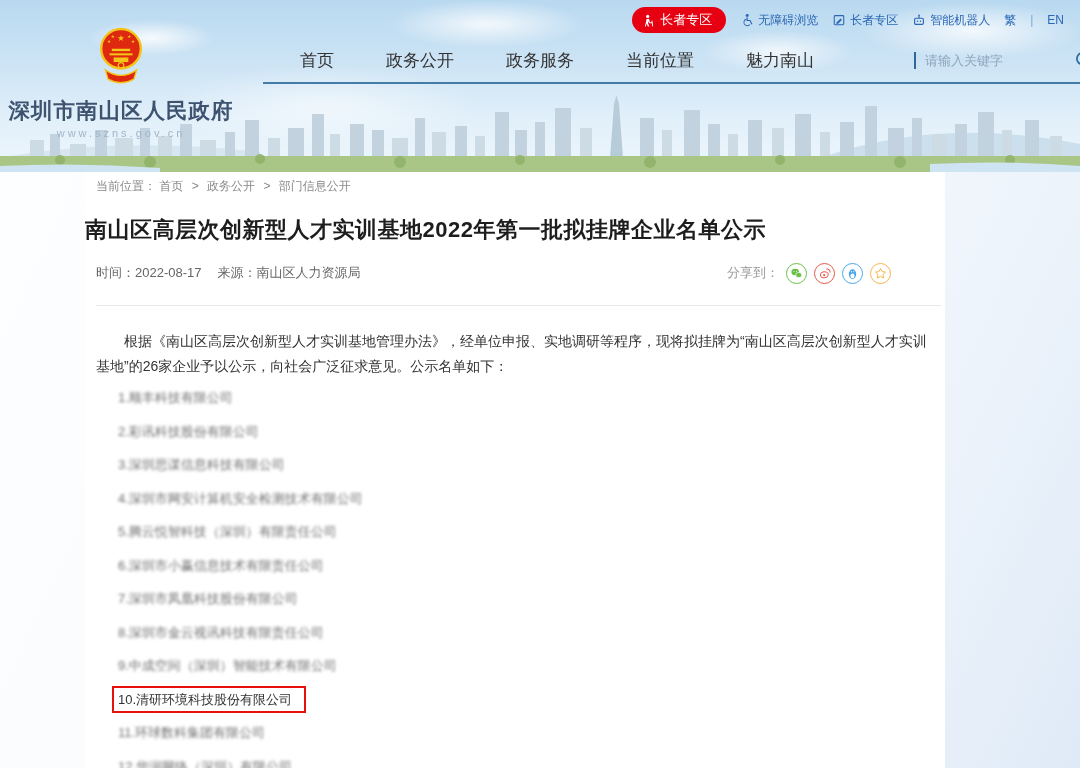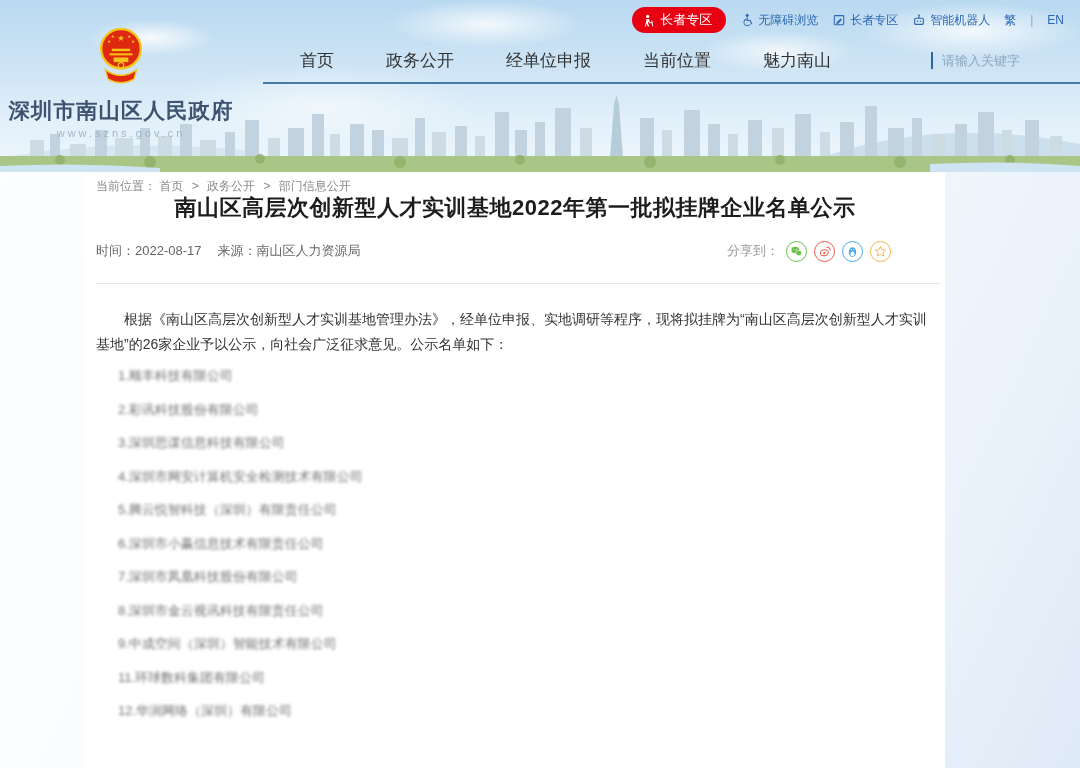--- a/index.html
+++ b/index.html
@@ -51,21 +51,21 @@
   
   .page-bg { position:relative; width:1080px; height:596px;
     background:linear-gradient(115deg,#fdfeff 0%,#f7fafd 55%,#e9f1fa 85%,#dfeaf7 100%); }
   .card { position:absolute; left:85px; top:0; width:860px; height:596px; background:#fff; }
 
   .breadcrumb { margin:6px 0 0 11px; font-size:12px; color:#8a8a8a; }
   .breadcrumb span { color:#8a8a8a; }
   .crumb-link { cursor:pointer; }
   .crumb-sep { margin:0 5px; }
 
-  .article-title { text-align:center; font-size:22px; line-height:26px;
+  .article-title { margin-top:22px; text-align:left; font-size:22px; line-height:26px;
     font-weight:700; color:#1d1d1d; letter-spacing:0.5px; }
 
   .meta-row { margin-top:19px; display:flex; align-items:center; font-size:13px; color:#666;
     padding:0 54px 0 11px; height:22px; }
   .meta-item { margin-right:16px; }
   .share { margin-left:auto; display:flex; align-items:center; gap:7px;justify-content:center; }
   .share-label { color:#999; font-size:13px; }
   .share-circle { width:21px; height:21px; border-radius:50%; background:#fff;
     display:flex; align-items:center; justify-content:center; cursor:pointer; }
   .share-circle svg { width:13px; height:13px; }
@@ -218,21 +218,21 @@
       <circle cx="25" cy="43" r="3" fill="none" stroke="#f4c418" stroke-width="1.4"></circle>
       <path d="M8,48 Q25,60 42,48 L39,58 Q25,66 11,58 Z" fill="#de2910" stroke="#f4c418" stroke-width="1.4"></path>
     </svg>
     <div class="site-name">深圳市南山区人民政府</div>
     <div class="site-url">www.szns.gov.cn</div>
   </div>
 
   <div class="nav-row">
     <span class="nav-item">首页</span>
     <span class="nav-item">政务公开</span>
-    <span class="nav-item">经单位申报</span>
+    <span class="nav-item">政务服务</span>
     <span class="nav-item">当前位置</span>
     <span class="nav-item">魅力南山</span>
 
     <div class="search-box">
       <input class="search-input" type="text" placeholder="请输入关键字" style="">
       <svg class="search-btn" viewBox="0 0 18 18">
         <circle cx="7.8" cy="7.8" r="5.2" fill="none" stroke="currentColor" stroke-width="1.6"></circle>
         <line x1="11.8" y1="11.8" x2="15.6" y2="15.6" stroke="currentColor" stroke-width="1.8" stroke-linecap="round"></line>
       </svg>
     </div>
@@ -332,20 +332,23 @@
       <div class="company-row">
           <span class="company-text blurred">7.深圳市凤凰科技股份有限公司</span>
         </div>
       <div class="company-row">
           <span class="company-text blurred">8.深圳市金云视讯科技有限责任公司</span>
         </div>
       <div class="company-row">
           <span class="company-text blurred">9.中成空间（深圳）智能技术有限公司</span>
         </div>
       <div class="company-row">
+          <span class="company-text boxed">10.清研环境科技股份有限公司</span>
+        </div>
+      <div class="company-row">
           <span class="company-text blurred">11.环球数科集团有限公司</span>
         </div>
       <div class="company-row">
           <span class="company-text blurred">12.华润网络（深圳）有限公司</span>
         </div>
     </div>
 
   </div>
 </div>
 

